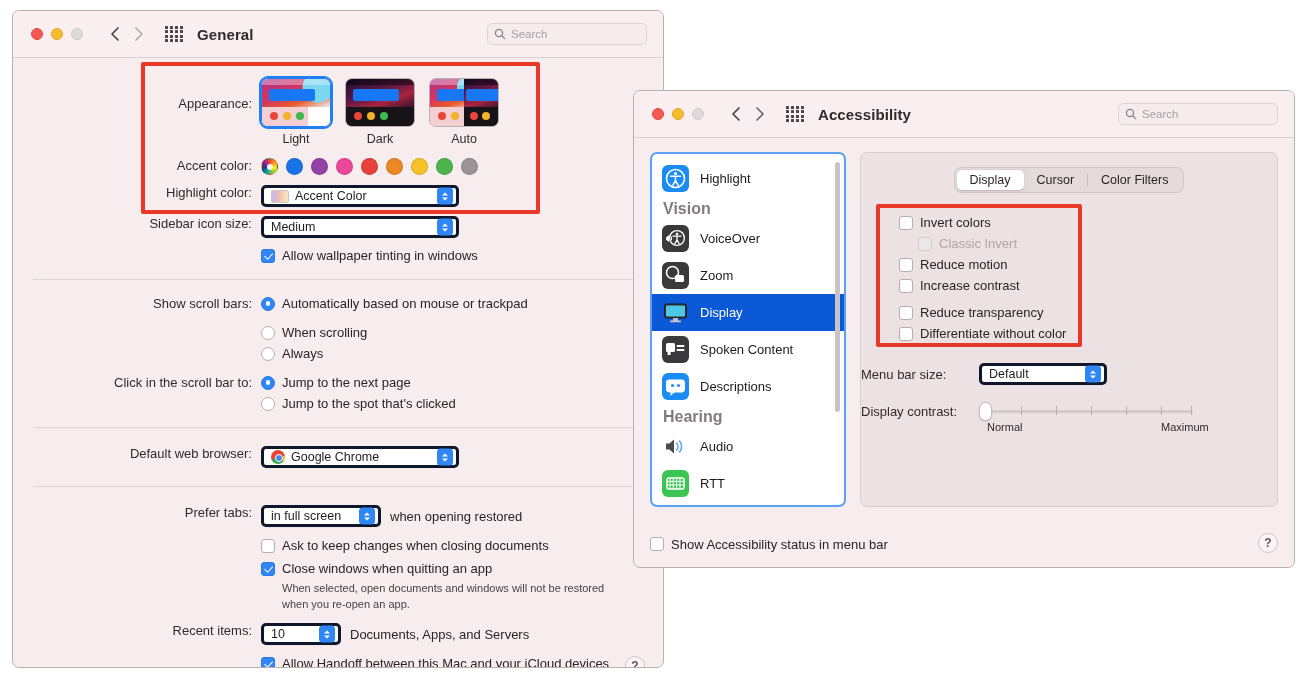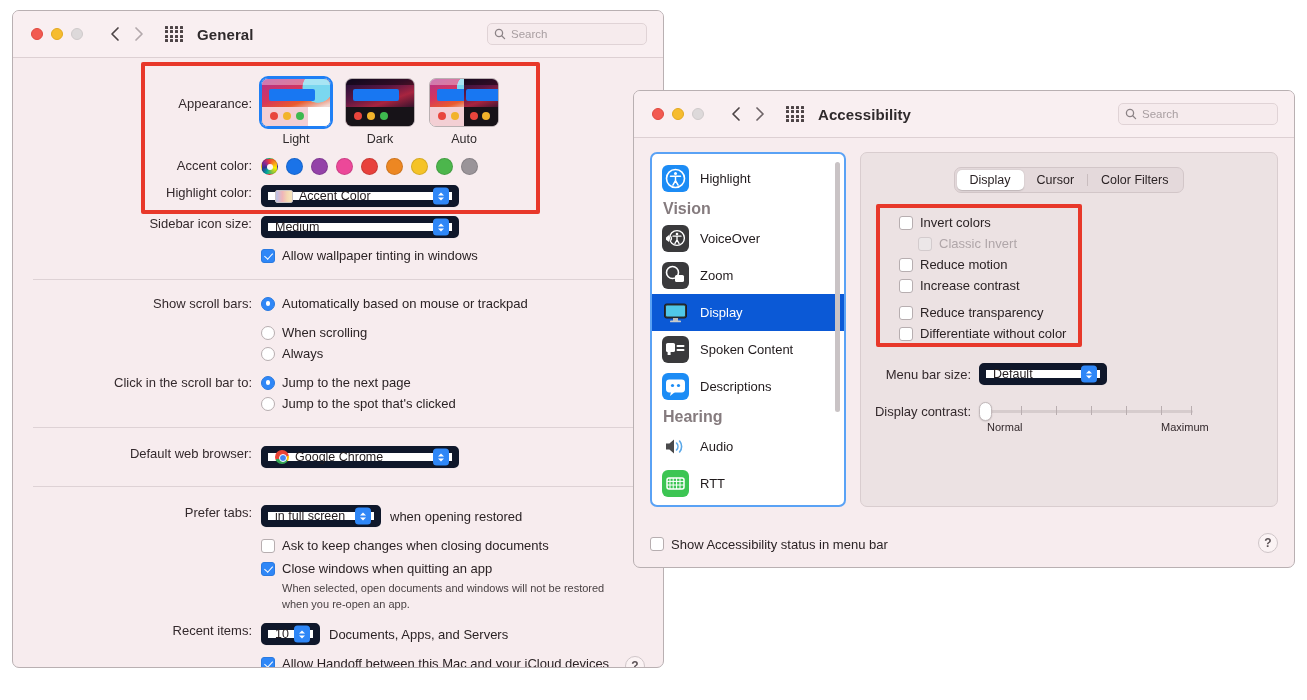--- a/index.html
+++ b/index.html
@@ -135,21 +135,21 @@
   }
   .sw.multi::after {
     content:''; position:absolute; left:50%; top:50%;
     width:6px; height:6px; margin:-3px 0 0 -3px; border-radius:50%;
     background:#fdf7f4;
   }
 
   
   .popup {
     height: 22px; background:#fff;
-    border:7px solid #0f172a; border-radius:5px;
+    border:3px solid #0f172a; border-radius:5px;
     display:inline-flex; align-items:center;
     font-size:12.5px; color:#221c1e;
     padding-left:7px; position:relative;
     box-shadow: 0 0.5px 0.5px rgba(0,0,0,.06);
   }
   .popup .stepper {
     position:absolute; right:3px; top:50%; transform:translateY(-50%);
     width:16px; height:17px; background:#2f87f7; border-radius:3.5px;
     display:flex; flex-direction:column; align-items:center; justify-content:center; gap:2px;
   }
@@ -227,21 +227,21 @@
     display:flex; justify-content:center; gap:0;
   }
   .tabstrip {
     display:flex; background:#e4d9db; border:1px solid #d2c6c8; border-radius:7px; padding:2px; gap:0;
   }
   .tab { font-size:12.5px; color:#2b2325; padding:3px 13px; border-radius:5px; }
   .tab.sel { background:#fff; box-shadow:0 .5px 1.5px rgba(0,0,0,.18); }
   .tabsep { width:1px; background:#c9bdbf; margin:4px 0; }
 
   .arow { display:flex; align-items:center; }
-  .albl { width:118px; text-align:right; font-size:13px; color:#33292c; padding-right:8px; }
+  .albl { width:118px; font-size:13px; color:#33292c; padding-right:8px; }
 
   .slider { position:relative; width:214px; height:16px; }
   .sltrack { position:absolute; left:0; top:7px; width:100%; height:3px; background:#d6cccd; border-radius:2px; }
   .sltick { position:absolute; top:3px; width:1px; height:9px; background:#b9aeb0; }
   .slknob {
     position:absolute; left:0; top:-1px; width:13px;height:19px;border-radius:7px;
     background:#fff; border:1px solid #c3b9bb; box-shadow:0 .5px 1.5px rgba(0,0,0,.2);
   }
   .slcaption { font-size:11px; color:#33292c; }
 
@@ -507,21 +507,21 @@
           <div style="margin-left:21px;margin-top:5px;">
             <div class="hint">When selected, open documents and windows will not be restored</div>
             <div class="hint">when you re-open an app.</div>
           </div>
         </div>
       </div>
 
       <div class="row" style="margin-top:11px;">
         <div class="lbl">Recent items:</div>
         <div class="ctl" style="display:flex;align-items:center;gap:9px;">
-          <div class="popup" style="width:59px;align-items:center;">
+          <div class="popup" style="width:80px;align-items:center;">
             <span>10</span>
             <span class="stepper">
                 <span class="up"></span>
                 <span class="dn"></span>
               </span>
           </div>
           <span class="opt">Documents, Apps, and Servers</span>
         </div>
       </div>
 

